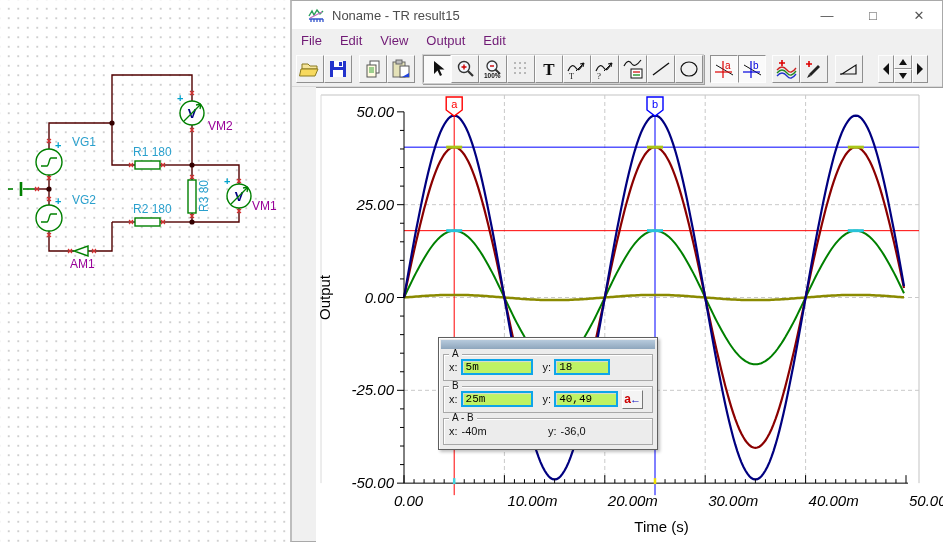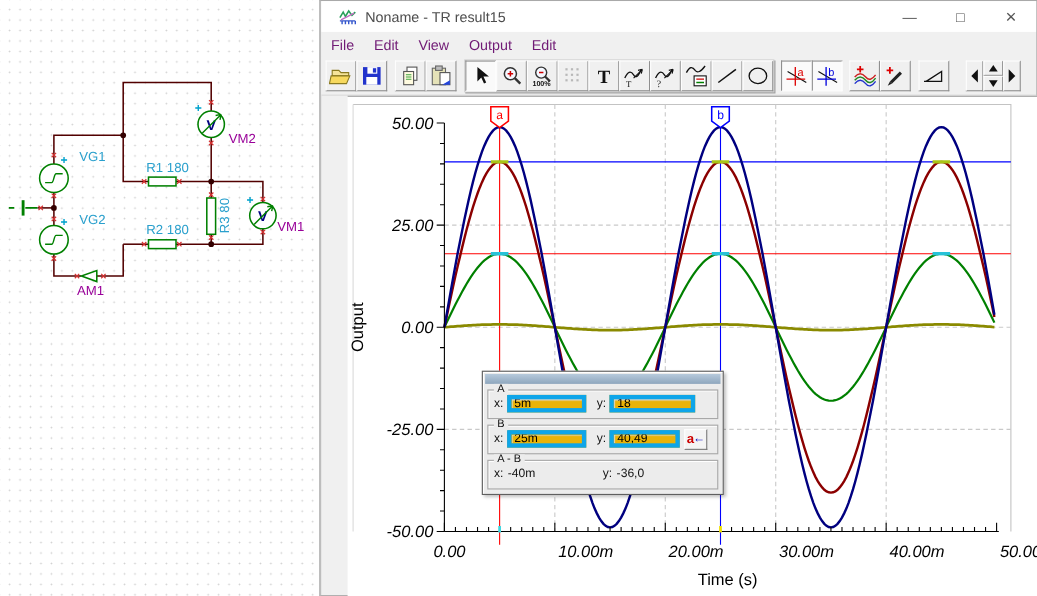--- a/index.html
+++ b/index.html
@@ -43,24 +43,24 @@
   .cursor-panel{position:absolute;left:122px;top:249px;width:220px;height:113px;
       background:#ececec;border:1px solid #5f5f5f;
       box-shadow:inset 1px 1px 0 #ffffff, 2px 2px 3px rgba(0,0,0,0.25);
       font-size:11px;color:#111;}
   .panel-title{height:9px;margin:2px 2px 3px 2px;background:linear-gradient(#b7cadc,#8ea6bd);}
   .pgroup{position:relative;margin:5px 4px 0 4px;border:1px solid #a8a8a8;
       box-shadow:inset 1px 1px 0 #fff;padding:4px 4px 3px 5px;height:27px;}
   .pgroup .legend{position:absolute;top:-6px;left:5px;background:#ececec;padding:0 3px;font-size:10px;line-height:10px;}
   .prow{display:flex;align-items:center;height:16px;}
   .prow label{margin-right:3px;}
-  .pinput{height:16px;border:4px solid #0ea5e9;box-shadow:inset 1px 1px 1px #d9d9d9;
-      background:#eab308;font-family:Liberation Sans, sans-serif;font-size:11px;padding:0 0 0 3px;}
+  .pinput{height:16px;border:2px solid #0ea5e9;box-shadow:inset 1px 1px 1px #d9d9d9;
+      background:#bef264;font-family:Liberation Mono, monospace;font-size:11px;padding:0 0 0 3px;}
   .px-in{width:72px;margin-right:10px;}
-  .py-in{width:78px;}
+  .py-in{width:56px;}
   .swap-btn{width:21px;height:19px;margin-left:4px;border:1px solid;border-color:#fdfdfd #777 #777 #fdfdfd;
       background:#f4f4f4;display:flex;align-items:center;justify-content:center;
       font-weight:bold;font-size:12px;color:#cc0000;padding:0;line-height:1;}
   .swap-btn .arr{color:#0000bb;font-weight:normal;font-size:11px;margin-left:-1px;}
   .pab{display:flex;height:16px;align-items:center;}
   .pab .xpart{width:95px;display:flex;}
   .pab span{margin-right:4px;}
 </style>
 </head>
 <body>

